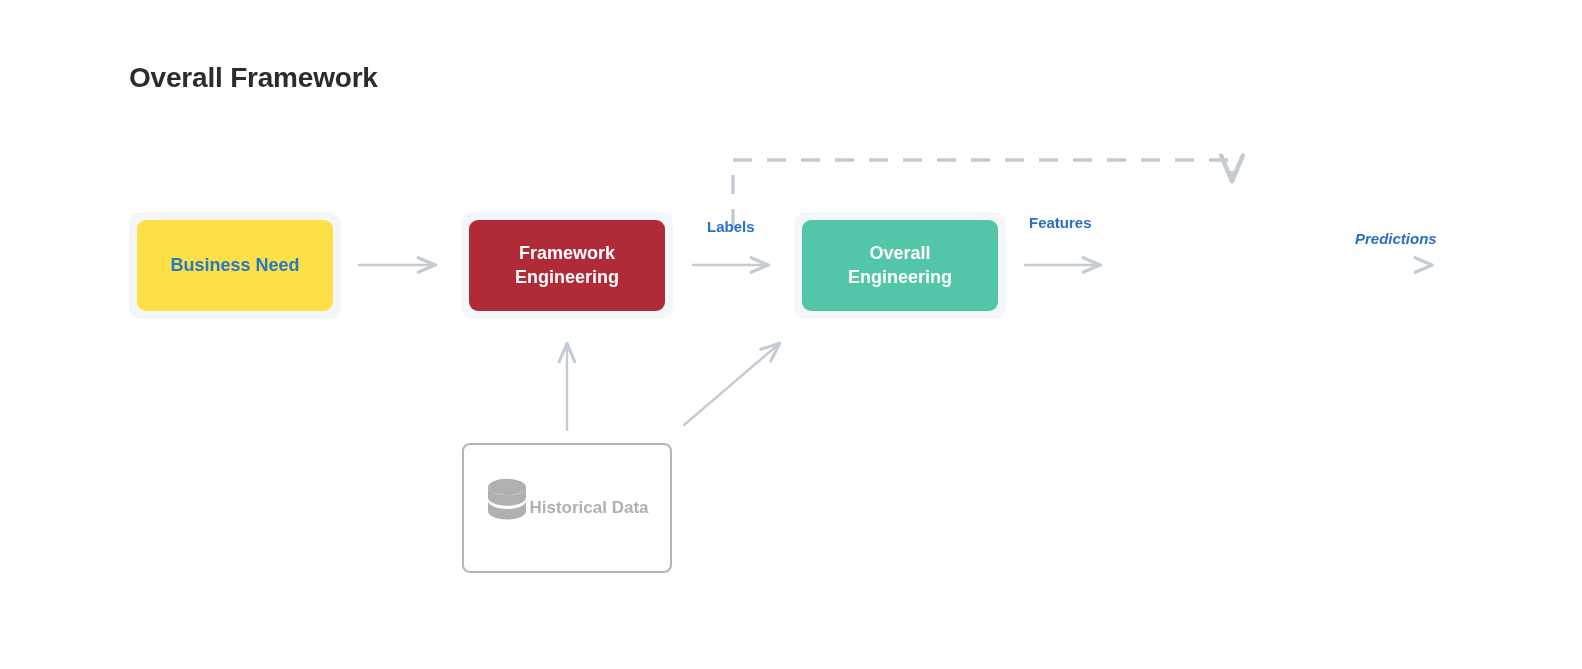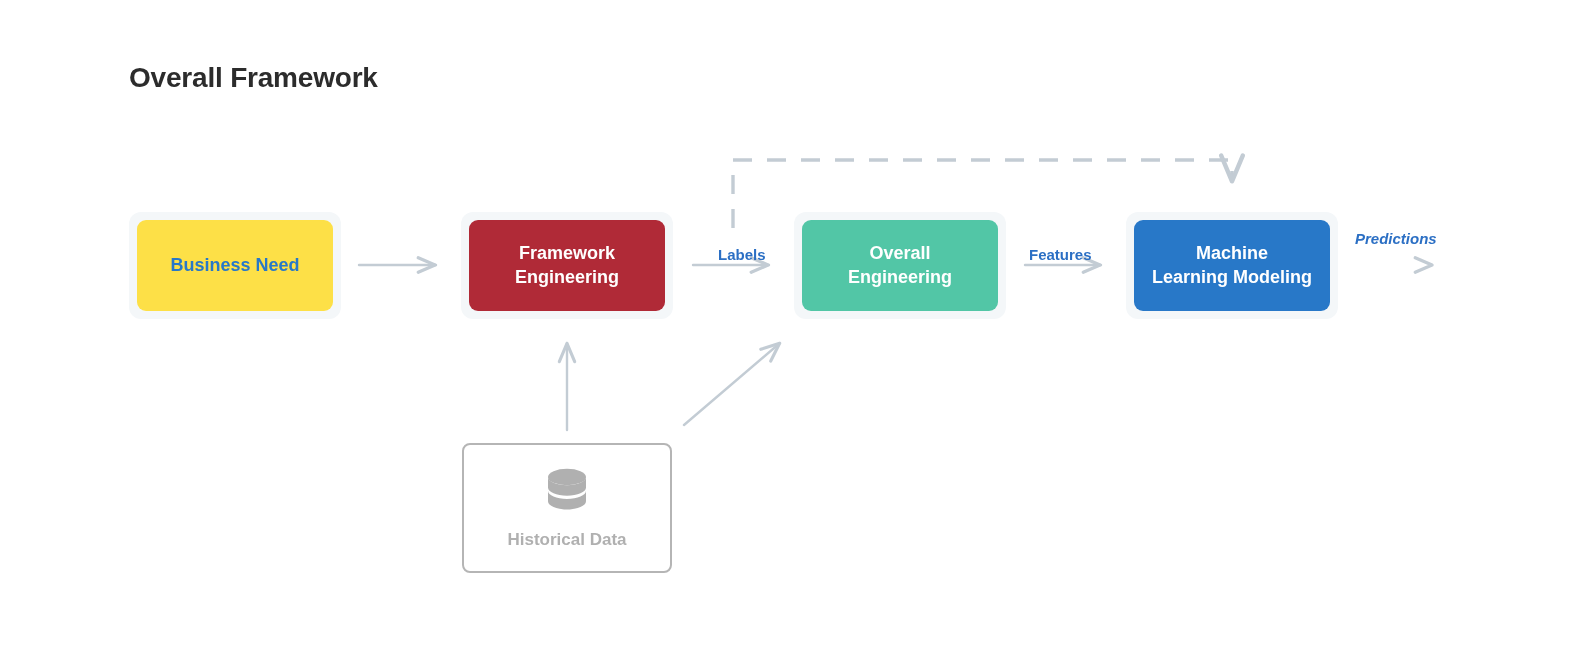--- a/index.html
+++ b/index.html
@@ -83,22 +83,22 @@
   }
 
   
   .edge-label {
     position: absolute;
     font-size: 15px;
     font-weight: bold;
     color: #2b6fc4;
     white-space: nowrap;
   }
-  .edge-label.labels      { left: 707px;  top: 246px; margin-left: 11px; }
-  .edge-label.features    { left: 1029px; top: 246px; }
+  .edge-label.labels      { left: 707px;  top: 218px; }
+  .edge-label.features    { left: 1029px; top: 214px; }
   .edge-label.predictions { left: 1355px; top: 230px; font-style: italic; }
 
   
   .connectors {
     position: absolute;
     left: 0;
     top: 0;
     width: 1582px;
     height: 669px;
     pointer-events: none;
@@ -109,21 +109,21 @@
     position: absolute;
     left: 462px;
     top: 443px;
     width: 210px;
     height: 130px;
     border: 2px solid #b5b5b5;
     border-radius: 8px;
     background: #ffffff;
     box-sizing: border-box;
     display: flex;
-    flex-direction: column;
+    flex-direction: row;
     align-items: center;
     justify-content: center;
   }
   .data-card .db-icon {
     display: block;
     margin-bottom: 10px;
   }
   .data-card .data-label {
     font-size: 17px;
     font-weight: bold;
@@ -202,28 +202,20 @@
 
   <div class="stage feature">
     <div class="stage-inner">
       <span>
         <span>Overall</span><br>
         <span>Engineering</span>
       </span>
     </div>
   </div>
 
-  <div class="stage modeling">
-    <div class="stage-inner">
-      <span>
-        <span>Machine</span><br>
-        <span>Learning Modeling</span>
-      </span>
-    </div>
-  </div>
 
   <div class="edge-label labels">Labels</div>
   <div class="edge-label features">Features</div>
   <div class="edge-label predictions">Predictions</div>
 
   <div class="data-card">
     <span class="db-icon">
       <svg width="44" height="50" viewBox="0 0 44 50" xmlns="http://www.w3.org/2000/svg">
         <g fill="#b0b0b0">
           <ellipse cx="22" cy="11" rx="19" ry="8.2"></ellipse>

